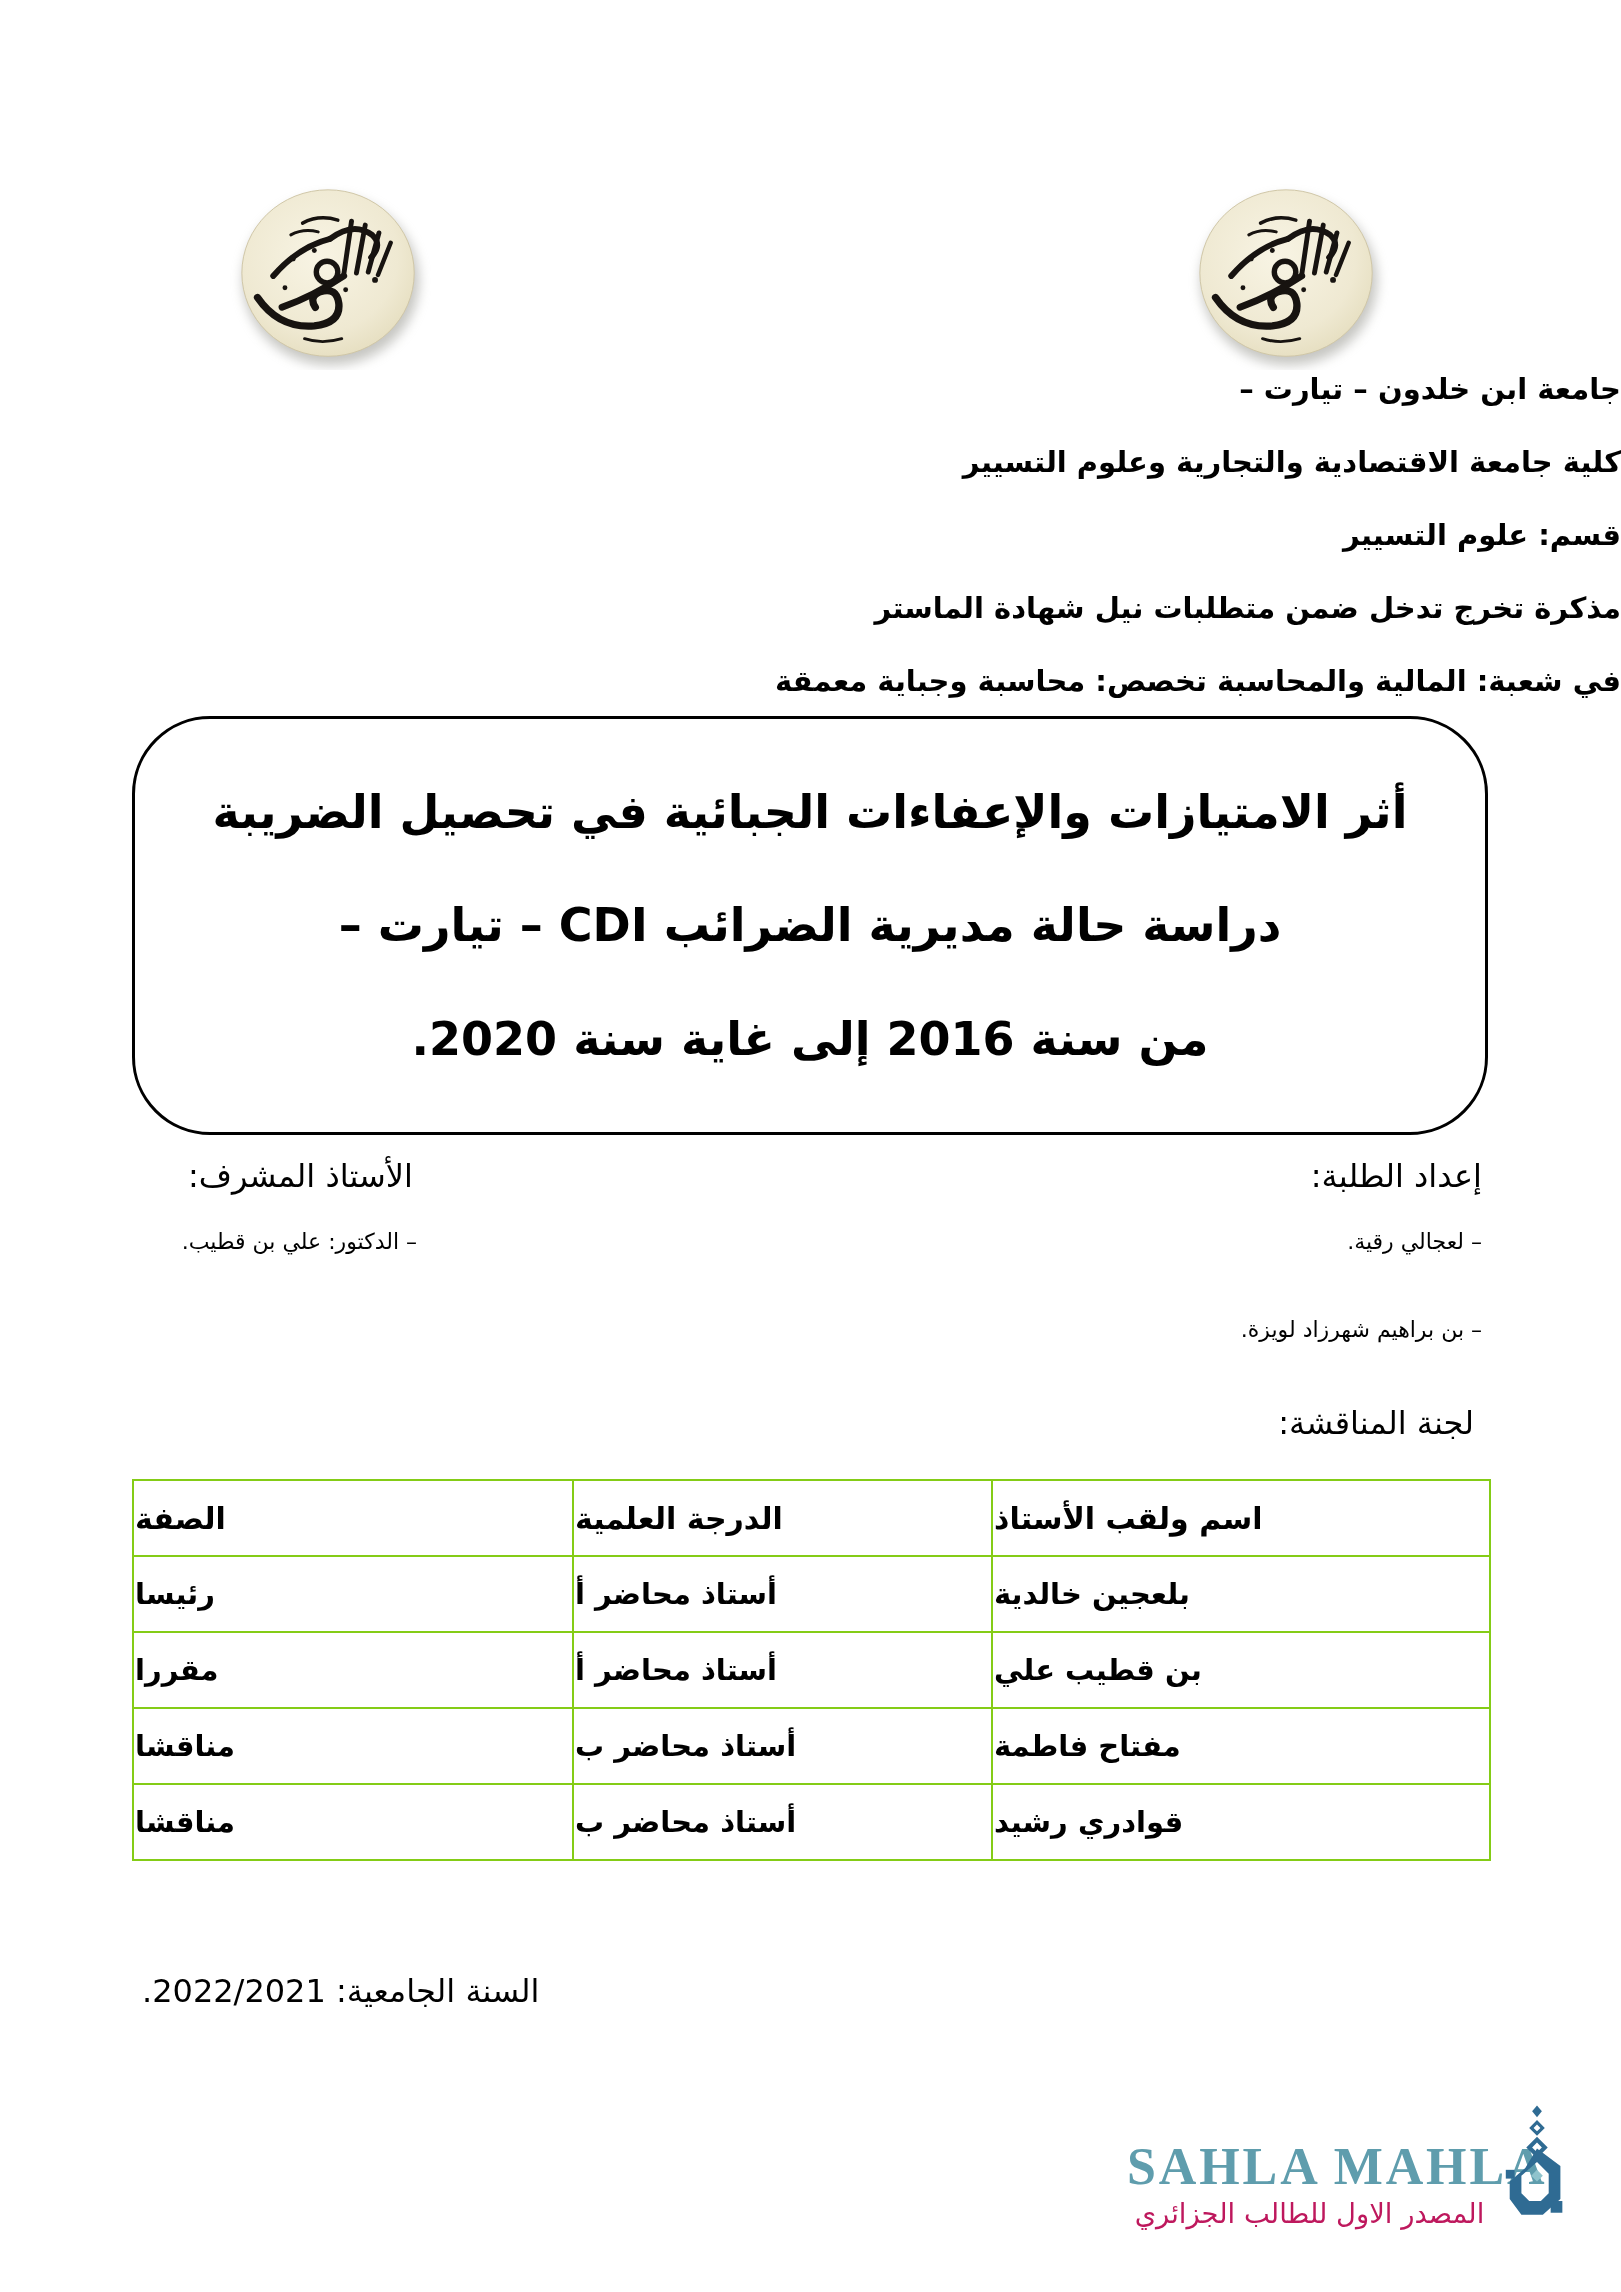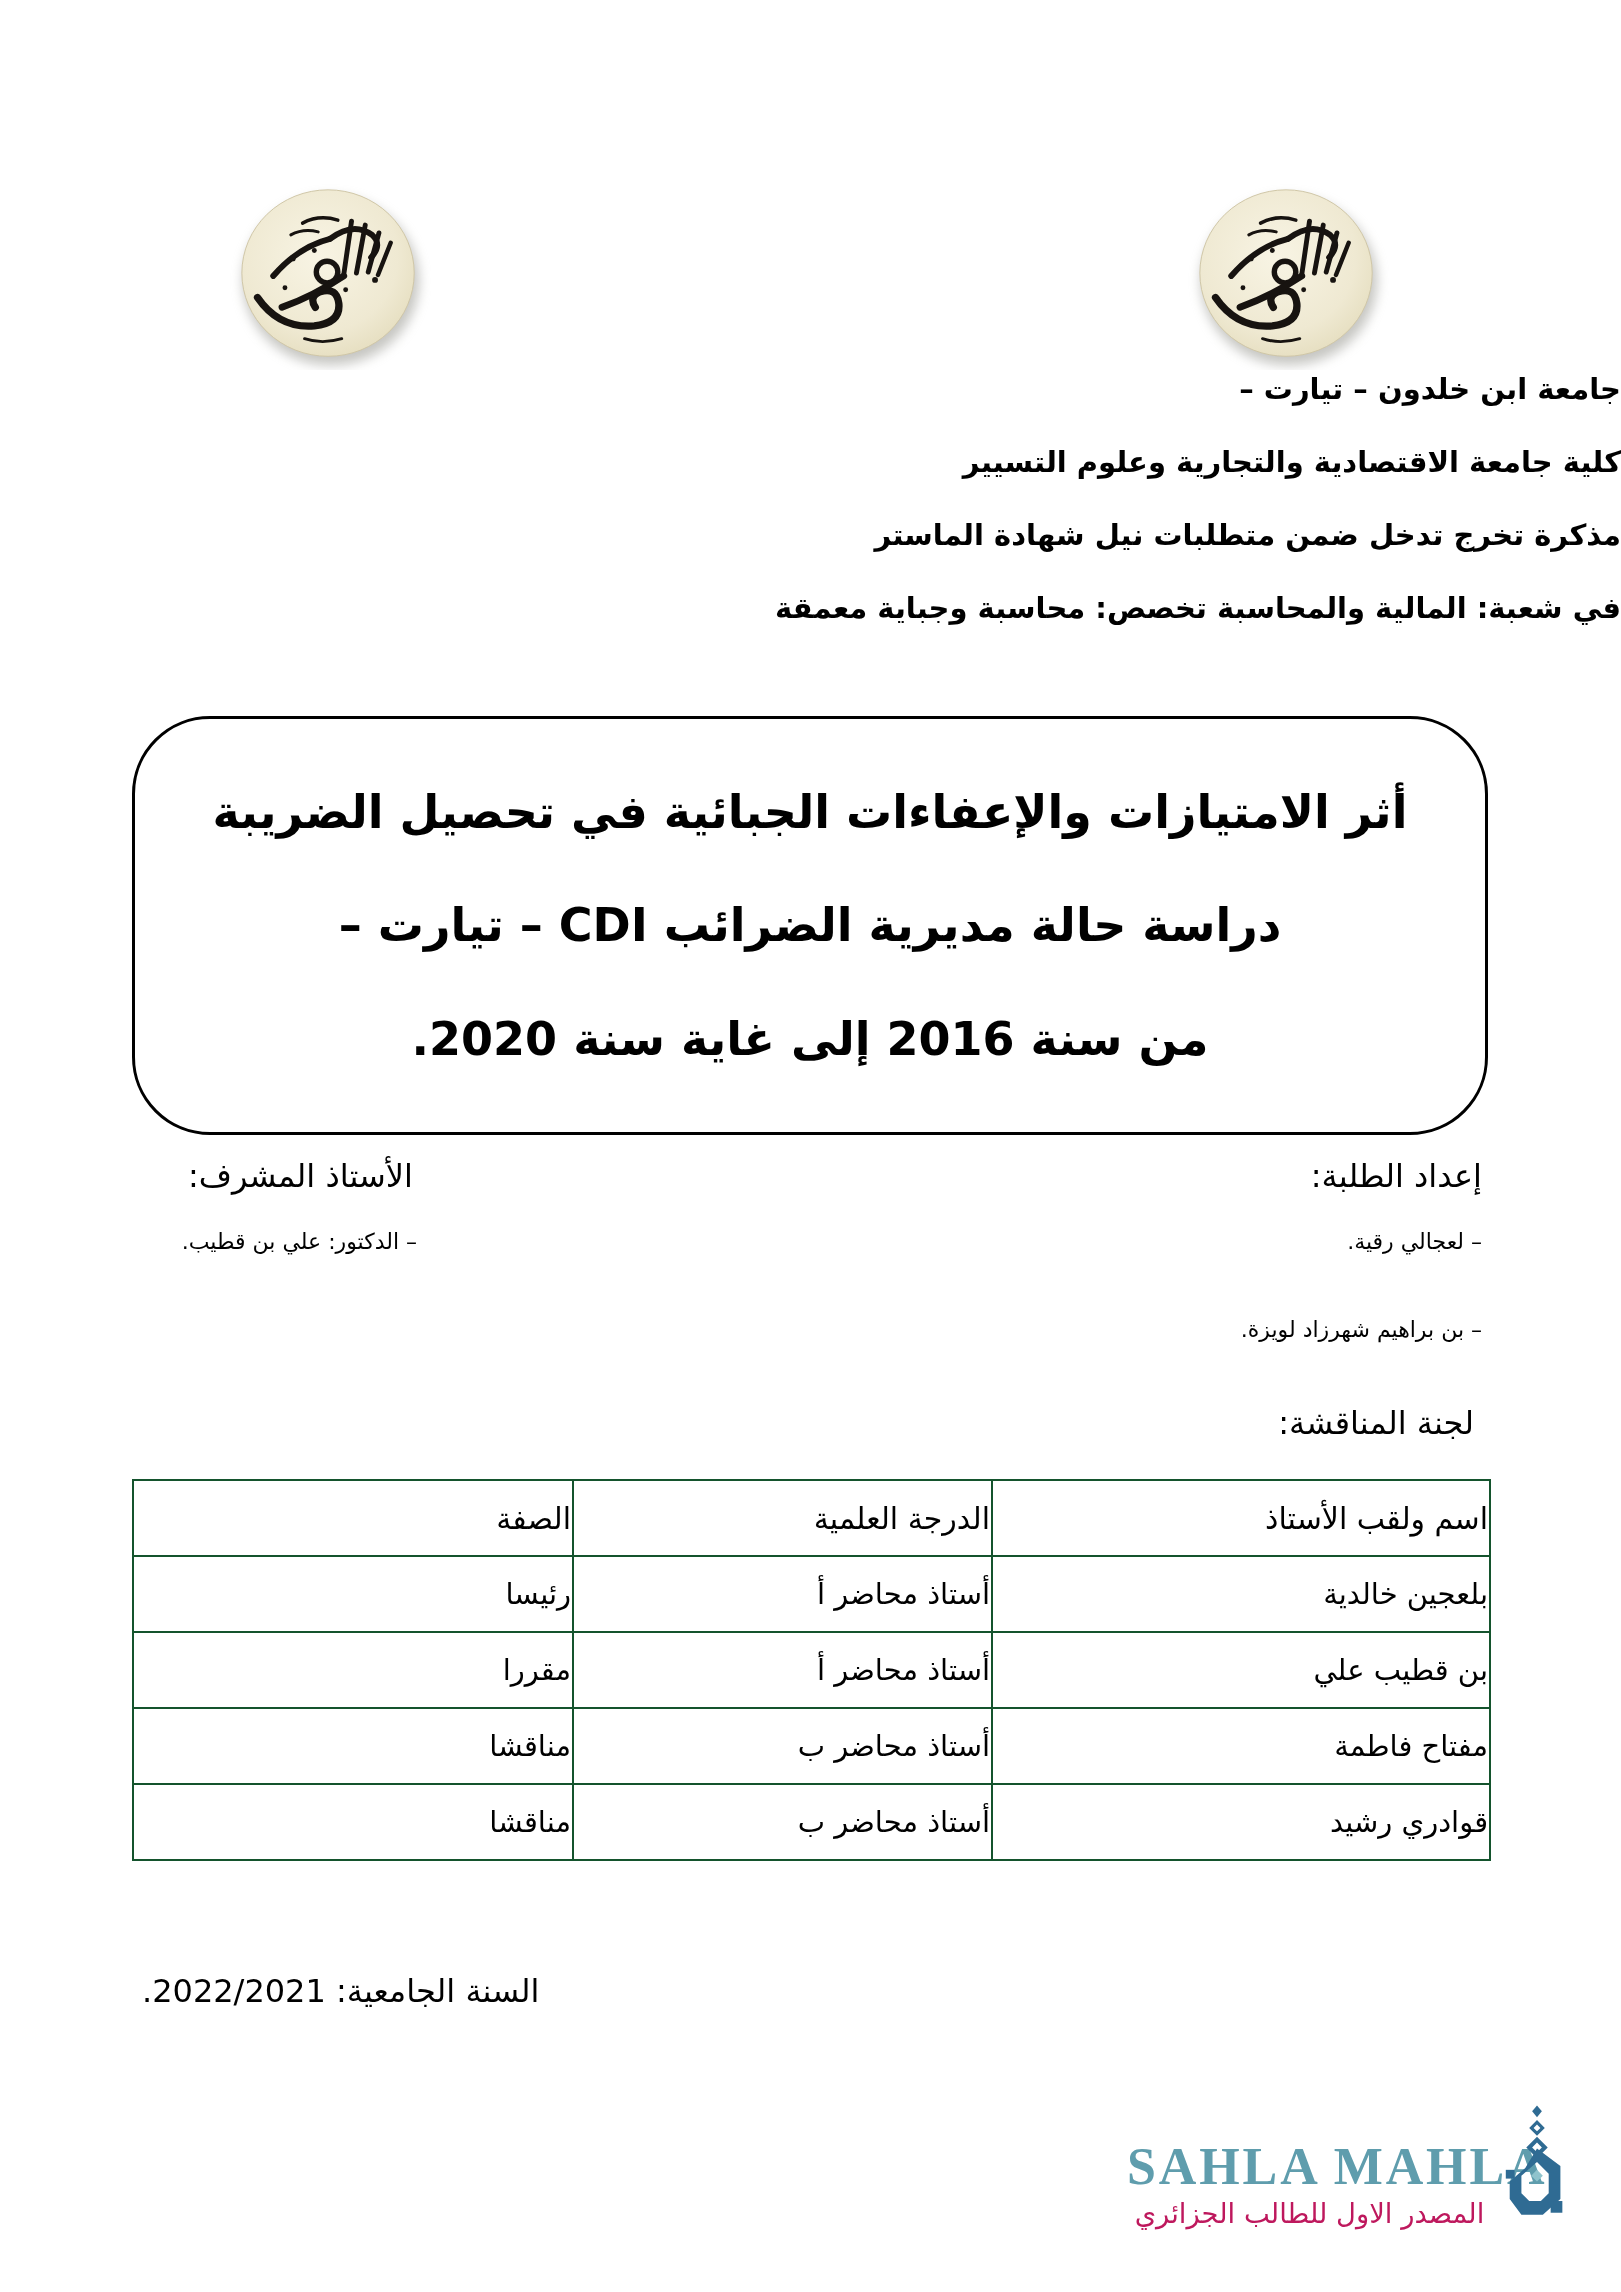--- a/index.html
+++ b/index.html
@@ -39,22 +39,22 @@
   
   .prep-label{font-size:32px;}
   .prep-item{font-size:22px;}
 
   
   .committee-table{
     position:absolute;left:132px;top:1479px;width:1357px;
     border-collapse:collapse;direction:rtl;table-layout:fixed;
   }
   .committee-table th,.committee-table td{
-    border:2px solid #14532d;text-align:right;vertical-align:middle;
-    font-weight:normal;font-size:29px;height:72px;overflow:hidden;
+    border:2px solid #84cc16;text-align:left;vertical-align:middle;
+    font-weight:bold;font-size:29px;height:72px;overflow:hidden;
   }
   .committee-table th{font-size:30px;}
 
   
   .sahla-brand{
     position:absolute;left:1127px;top:2137px;width:368px;
     color:#5f9dad;font-family:"Liberation Serif", serif;
     font-weight:bold;font-size:52px;letter-spacing:2.9px;white-space:nowrap;
   }
   .sahla-tagline{
@@ -140,20 +140,21 @@
         <circle cx="88" cy="70" r="2.5"></circle>
           <circle cx="58" cy="108" r="2.5"></circle>
         <circle cx="120" cy="110" r="2.5"></circle>
       </g>
     </svg>
   </div>
 
   <div class="header-block">
     <div class="line">جامعة ابن خلدون – تيارت –</div>
     <div class="line">كلية جامعة الاقتصادية والتجارية وعلوم التسيير</div>
+    <div class="line">قسم: علوم التسيير</div>
     <div class="line">مذكرة تخرج تدخل ضمن متطلبات نيل شهادة الماستر</div>
     <div class="line">في شعبة: المالية والمحاسبة تخصص: محاسبة وجباية معمقة</div>
   </div>
 
   <div class="title-box">
     <div>أثر الامتيازات والإعفاءات الجبائية في تحصيل الضريبة</div>
     <div>دراسة حالة مديرية الضرائب CDI – تيارت –</div>
     <div>من سنة 2016 إلى غاية سنة 2020.</div>
   </div>
 

